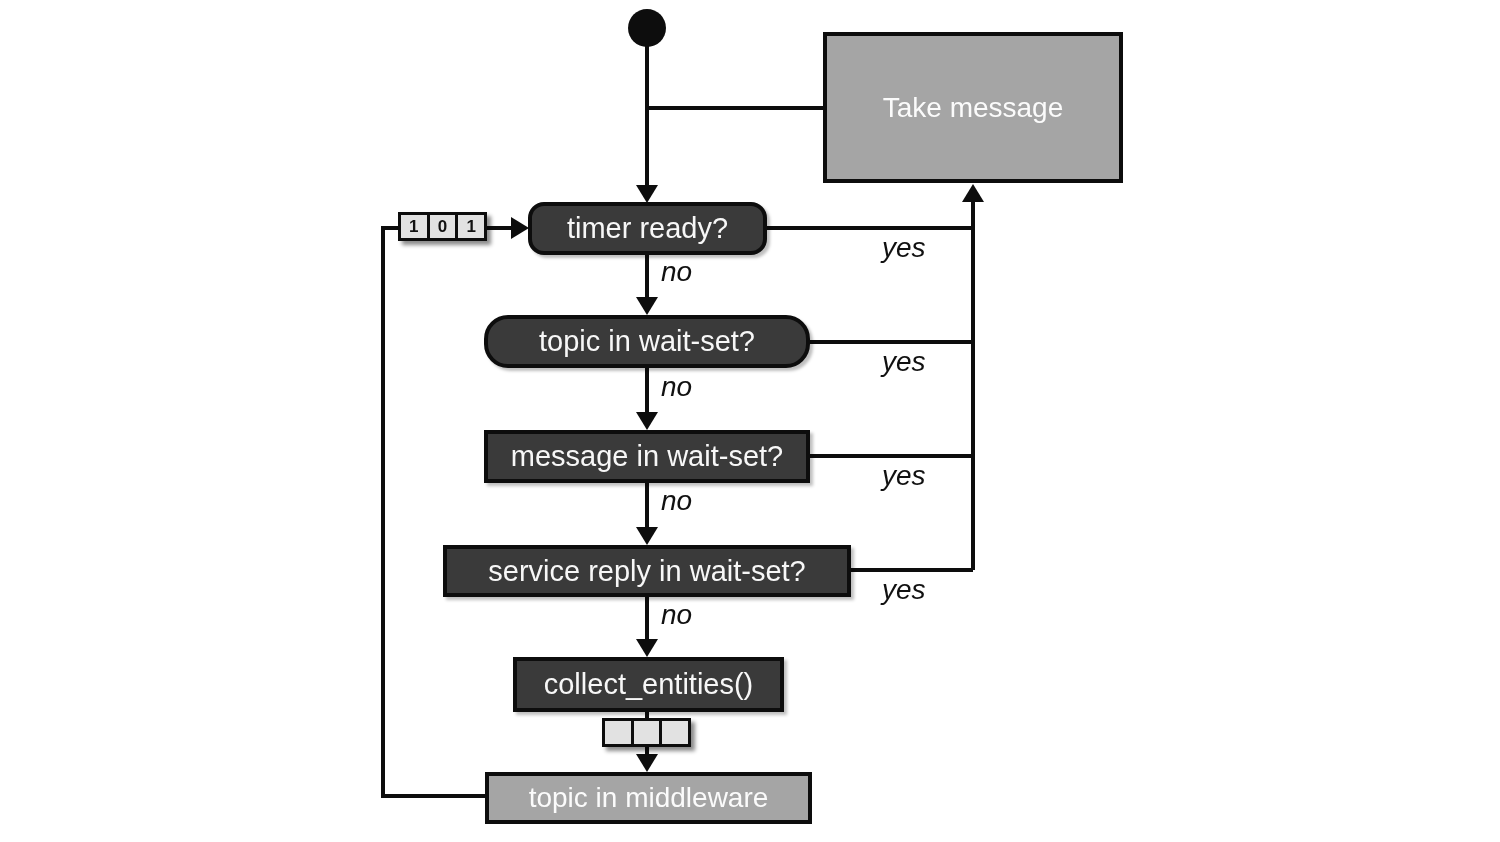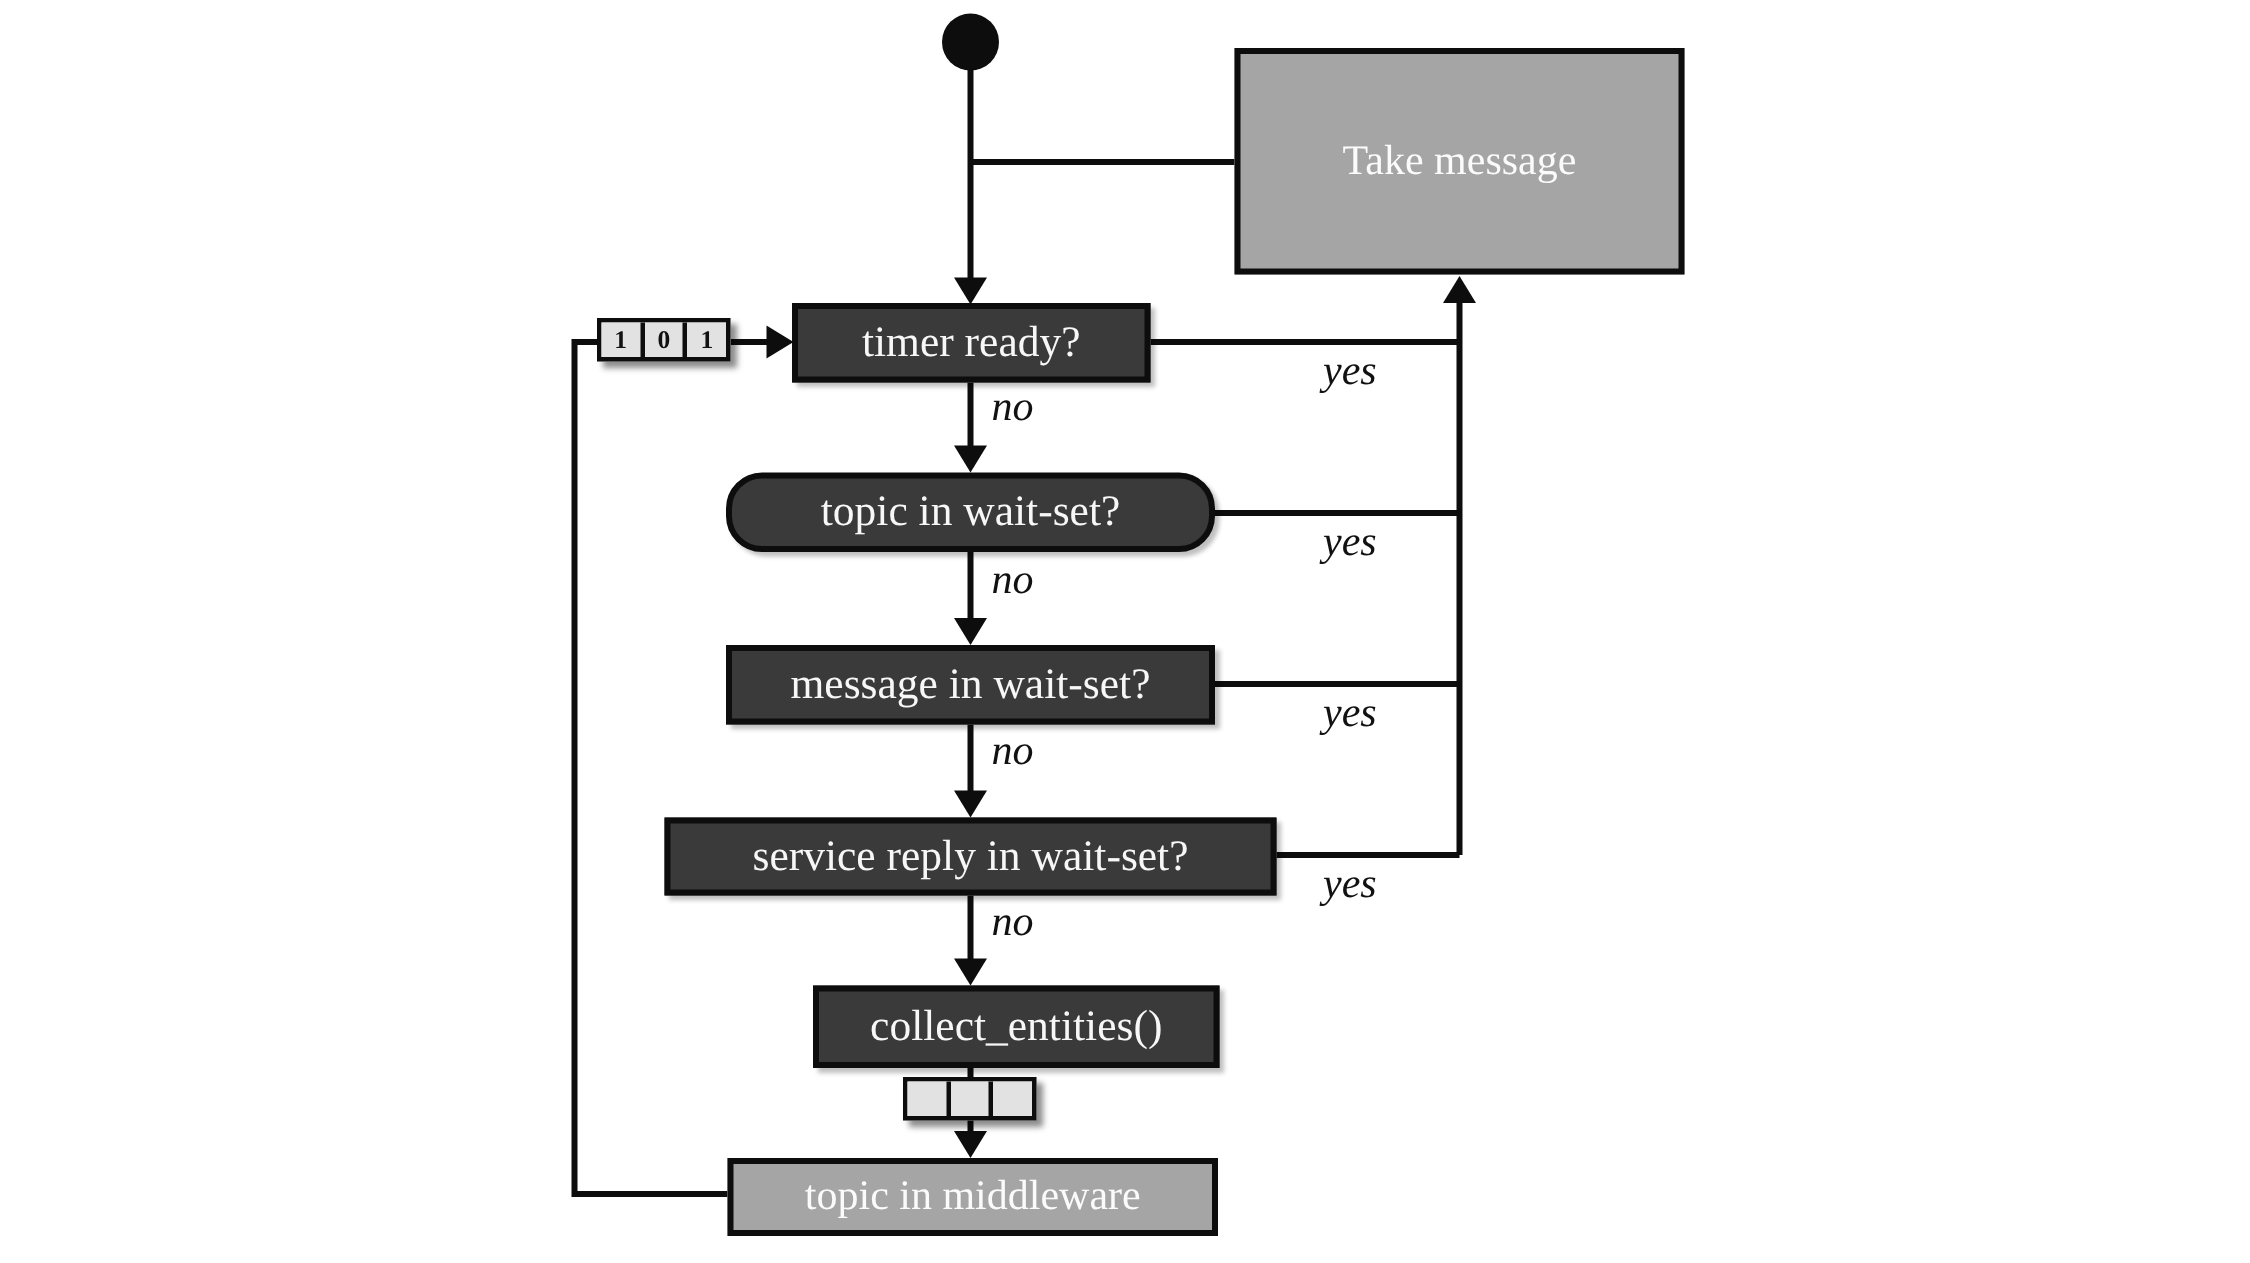--- a/index.html
+++ b/index.html
@@ -12,21 +12,20 @@
     --bg: #ffffff;
   }
   * { box-sizing: border-box; margin: 0; padding: 0; }
   body { background: var(--bg); font-family: "Liberation Sans", sans-serif; }
   .stage {
     position: relative;
     width: 1500px;
     height: 842px;
     background: var(--bg);
     overflow: hidden;
-    font-family: Liberation Serif, serif;
   }
   svg.connectors {
     position: absolute;
     left: 0; top: 0;
     width: 1500px; height: 842px;
     z-index: 1;
   }
   .node {
     position: absolute;
     display: flex;
@@ -72,25 +71,25 @@
     align-items: center;
     justify-content: center;
     font-size: 17px;
     font-weight: bold;
     color: #111;
     background: var(--cell-fill);
   }
   .cells .cell + .cell { border-left: 3px solid var(--line); }
   
   #take-box    { left: 823px; top: 32px;  width: 300px; height: 151px; }
-  #timer-box   { left: 528px; top: 202px; width: 239px; height: 53px; }
+  #timer-box   { left: 528px; top: 202px; width: 239px; height: 53px; border-radius: 16px; }
   #topic-box   { left: 484px; top: 315px; width: 326px; height: 53px; border-radius: 24px; }
   #service-box { left: 484px; top: 430px; width: 326px; height: 53px; }
   #reply-box   { left: 443px; top: 545px; width: 408px; height: 52px; }
-  #collect-box { left: 542px; top: 657px; width: 271px; height: 55px; }
+  #collect-box { left: 513px; top: 657px; width: 271px; height: 55px; }
   #wait-box    { left: 485px; top: 772px; width: 327px; height: 52px; }
   #waitset-cells { left: 398px; top: 212px; width: 89px; height: 29px; }
   #result-cells  { left: 602px; top: 718px; width: 89px; height: 29px; }
   #yes-1 { left: 882px; top: 233px; }
   #yes-2 { left: 882px; top: 347px; }
   #yes-3 { left: 882px; top: 461px; }
   #yes-4 { left: 882px; top: 575px; }
   #no-1  { left: 661px; top: 257px; }
   #no-2  { left: 661px; top: 372px; }
   #no-3  { left: 661px; top: 486px; }

